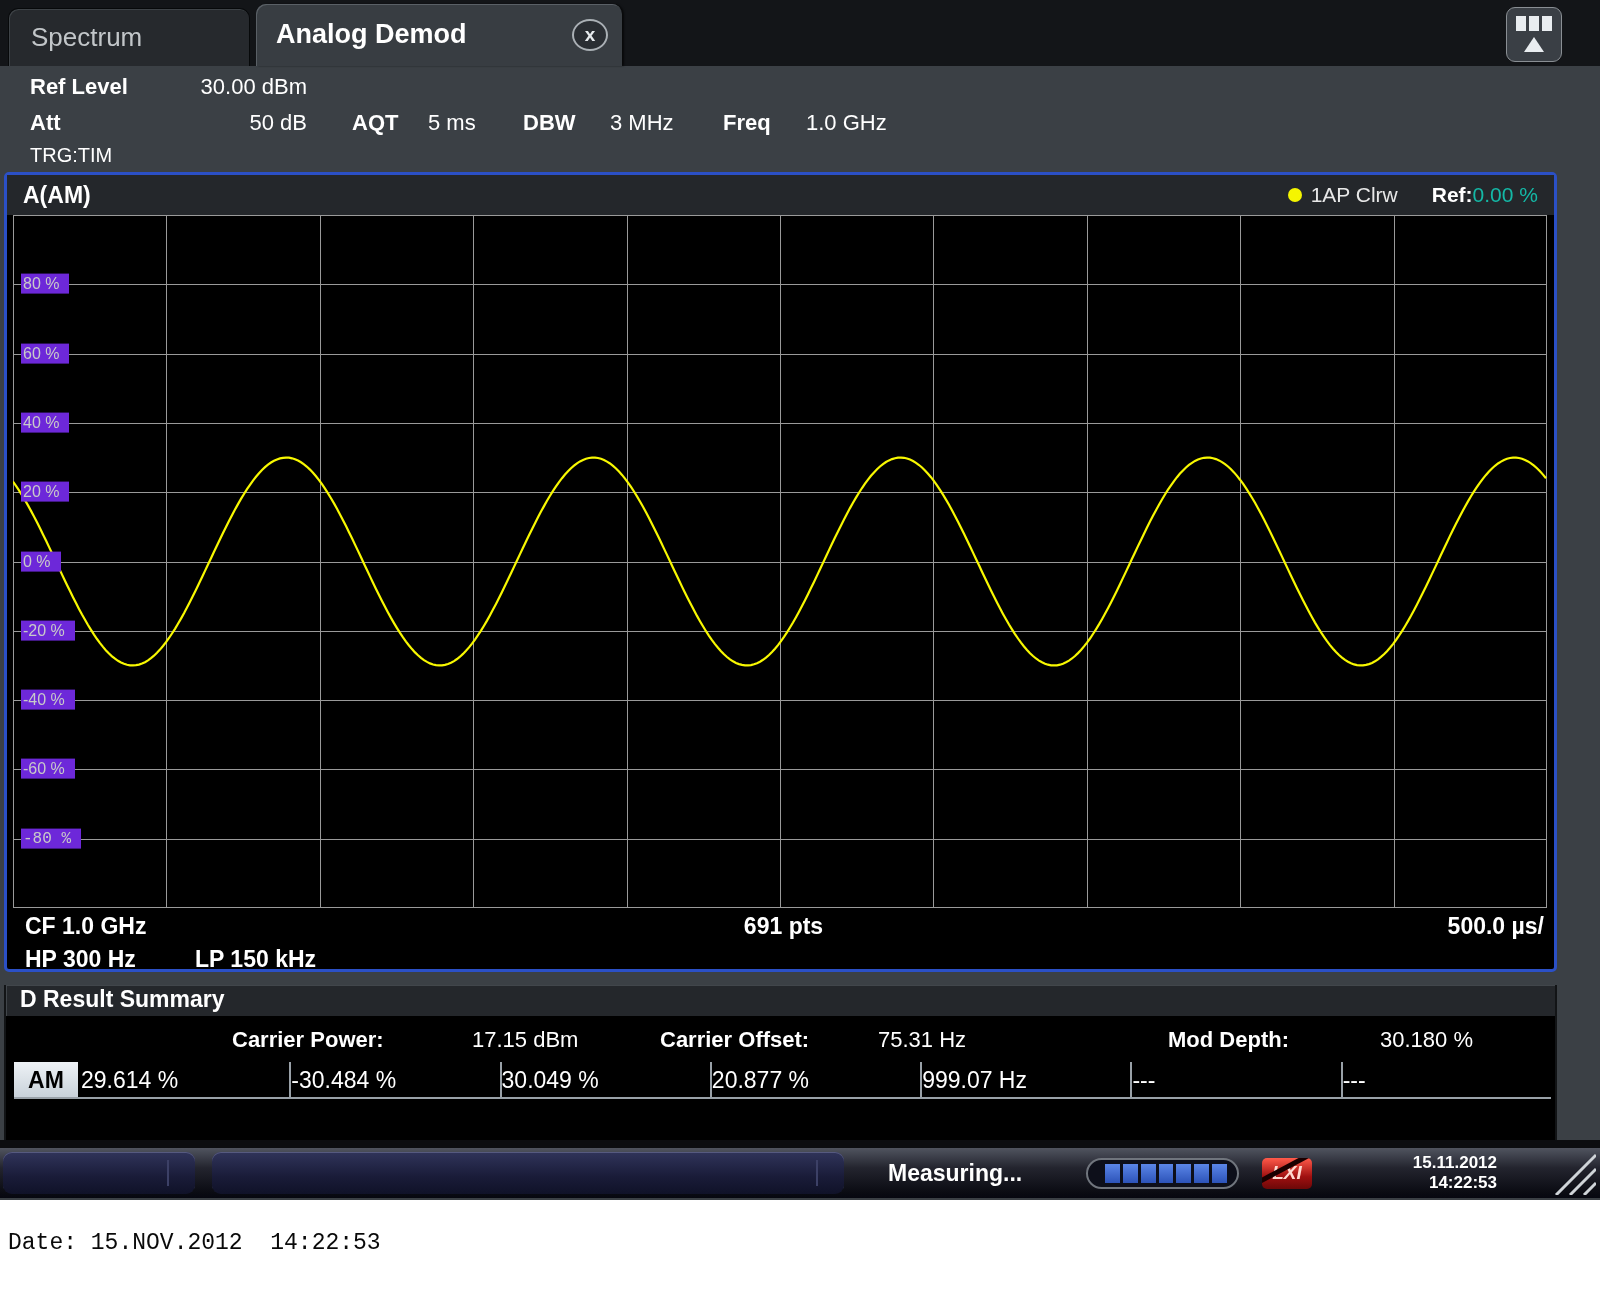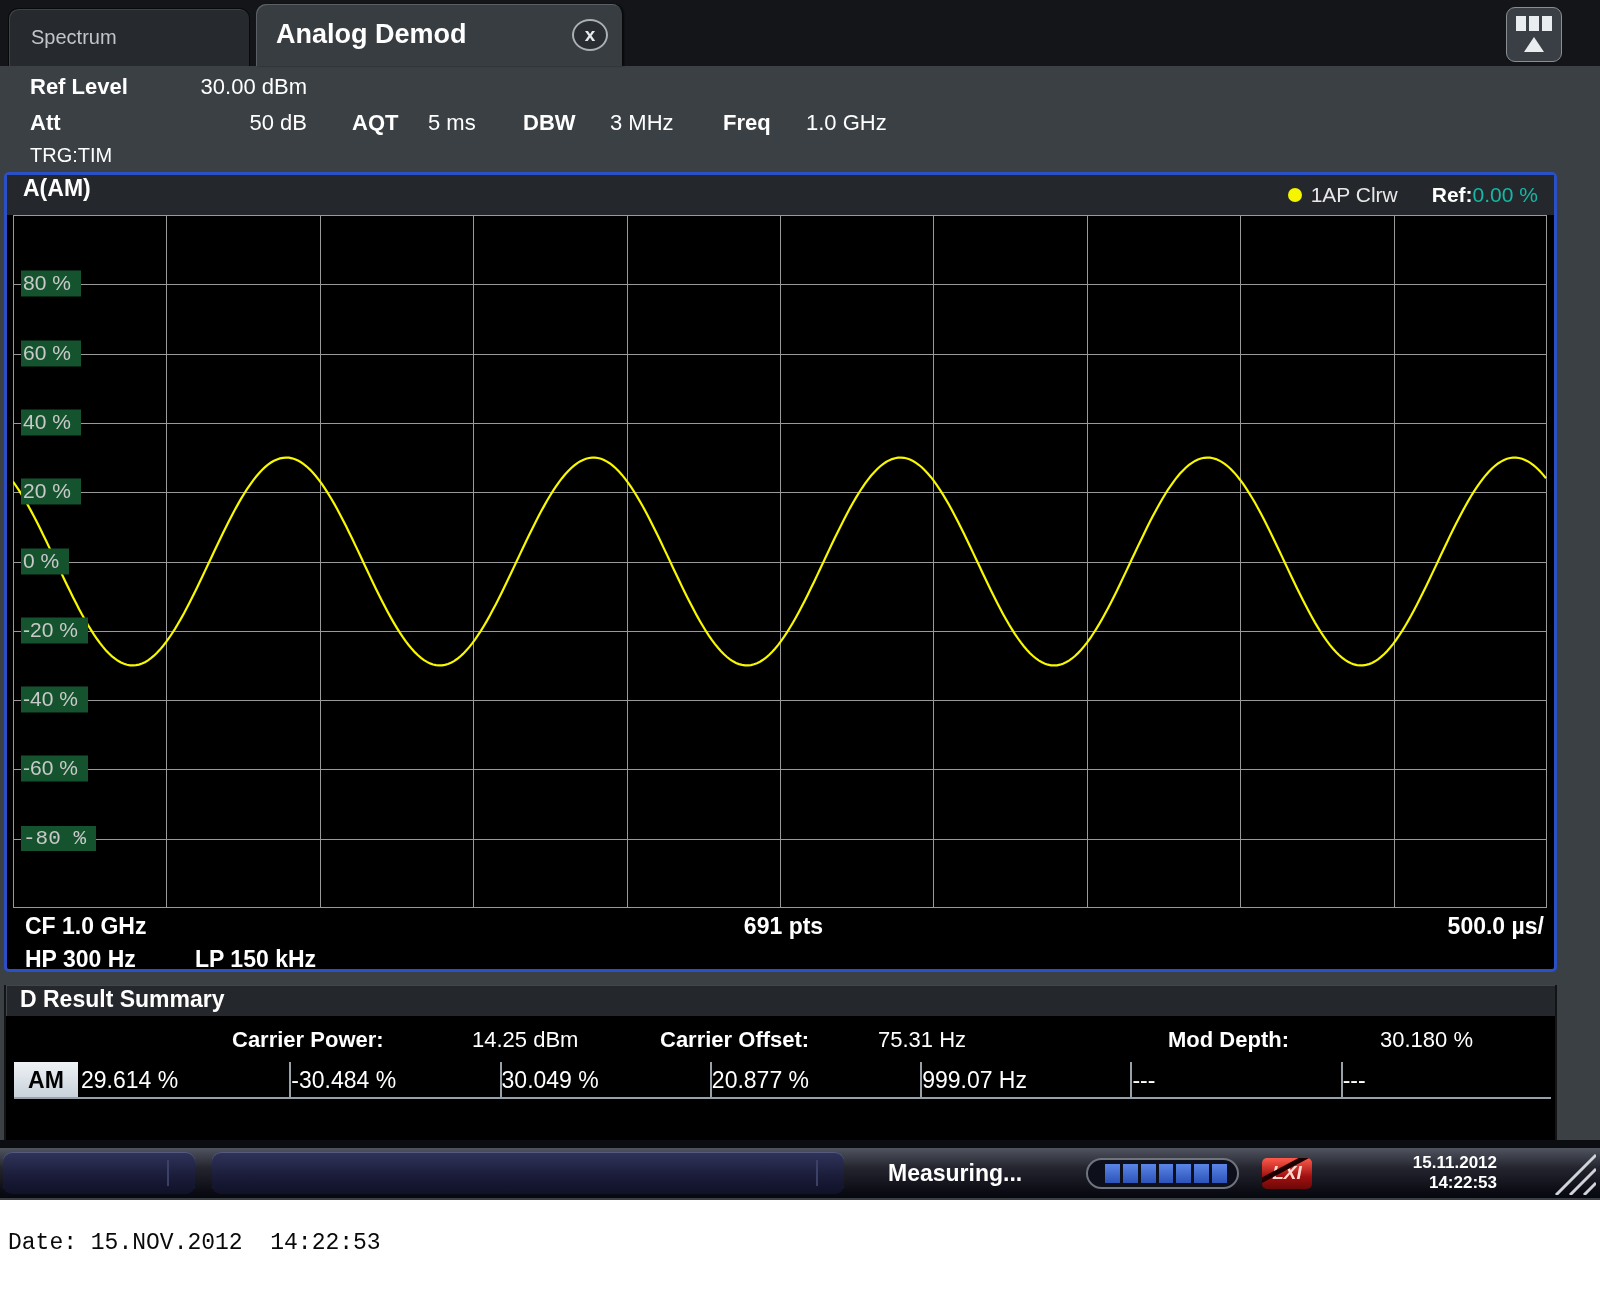--- a/index.html
+++ b/index.html
@@ -7,21 +7,21 @@
     width:1600px; height:1316px; background:#ffffff;
     font-family:"Liberation Sans", sans-serif; overflow:hidden;
   }
   .screen { position:relative; width:1600px; height:1200px; background:#3b4045; }
 
   
   .tabbar { position:absolute; left:0; top:0; width:1600px; height:66px; background:#131518; }
   .tab-inactive {
     position:absolute; left:8px; top:8px; width:242px; height:58px;
     background:#26292d; border:1px solid #07090a; border-bottom:none;
-    border-radius:10px 10px 0 0; color:#c2c6c9; font-size:20px;
+    border-radius:10px 10px 0 0; color:#c2c6c9; font-size:26px;
     line-height:56px; padding-left:22px;
     box-shadow:inset 1px 1px 0 #3e4347;
   }
   .tab-active {
     position:absolute; left:256px; top:4px; width:366px; height:62px;
     background:#383d42; border-radius:10px 10px 0 0; color:#ffffff;
     font-weight:bold; font-size:27px; line-height:60px; padding-left:20px;
     box-shadow:inset 1px 1px 0 #5a6066, 2px 0 2px rgba(0,0,0,.6);
   }
   .tab-close {
@@ -58,32 +58,32 @@
   #freq-value { left:806px; top:44px; }
   #trg        { left:30px;  top:78px; font-size:20px; }
 
   
   .chart-panel {
     position:absolute; left:4px; top:172px; width:1553px; height:800px;
     background:#000; border:3px solid #2b50c6; border-radius:5px;
   }
   .chart-titlebar {
     position:absolute; left:0; top:0; right:0; height:40px; background:#24272b;
-    display:flex; padding:0 16px; color:#fff;
+    display:flex; align-items:center; padding:0 16px; color:#fff;
   }
   .chart-title { font-weight:bold; font-size:23px; }
   .trace-group { margin-left:auto; display:flex; align-items:center; font-size:21px; color:#e8e8e8; }
   .trace-dot { width:14px; height:14px; border-radius:50%; background:#f5f500; margin-right:9px; }
   .trace-ref-label { font-weight:bold; color:#fff; margin-left:34px; }
   .trace-ref-value { color:#14b8a6; }
   .plot { position:absolute; left:6px; top:40px; width:1534px; height:693px; overflow:hidden; }
   .plot svg { position:absolute; left:0; top:0; }
   .ytick {
     position:absolute; left:8px; transform:translateY(-52%);
-    color:#c9c9c9; font-size:21px; background:#14532d; padding:1px 10px 1px 2px;
+    color:#c9c9c9; font-size:16px; background:#6d28d9; padding:1px 10px 1px 2px;
     white-space:pre;
   }
   .chart-footer {
     position:absolute; left:6px; top:735px; width:1541px; height:62px;
     color:#fff; font-weight:bold; font-size:23px;
   }
   .chart-footer span { position:absolute; white-space:pre; }
   #cf-lbl  { left:12px; top:3px; }
   #pts-lbl { left:50%; top:3px; transform:translateX(-50%); }
   #div-lbl { right:10px; top:3px; }
@@ -268,21 +268,21 @@
       <span id="lp-lbl">LP 150 kHz</span>
     </div>
   </div>
 
   <div class="result-panel">
     <div class="result-titlebar">
       <span>D Result Summary</span>
     </div>
     <div class="carrier-row">
       <span id="cp-lbl">Carrier Power:</span>
-      <span id="cp-val">14.25 dBm</span>
+      <span id="cp-val">17.15 dBm</span>
       <span id="co-lbl">Carrier Offset:</span>
       <span id="co-val">75.31 Hz</span>
       <span id="md-lbl">Mod Depth:</span>
       <span id="md-val">30.180 %</span>
     </div>
     <div class="rs-table">
       <div class="rs-drow">
         <div class="rs-rowlabel">AM</div>
         <div class="rs-dcell" style="border-left:none;">29.614 %</div>
         <div class="rs-dcell">-30.484 %</div>

